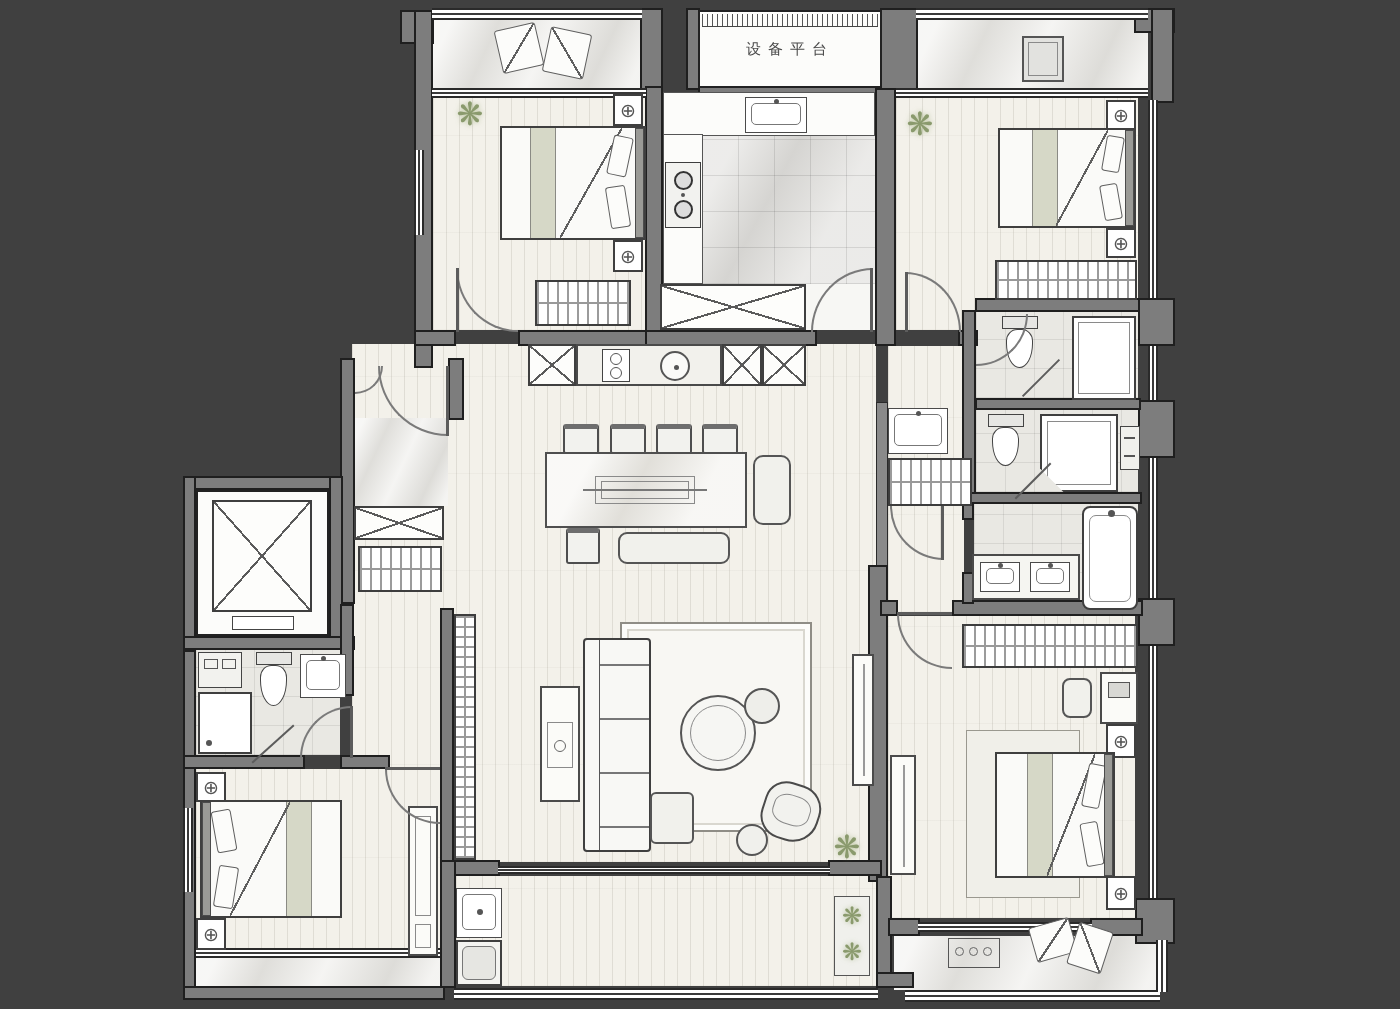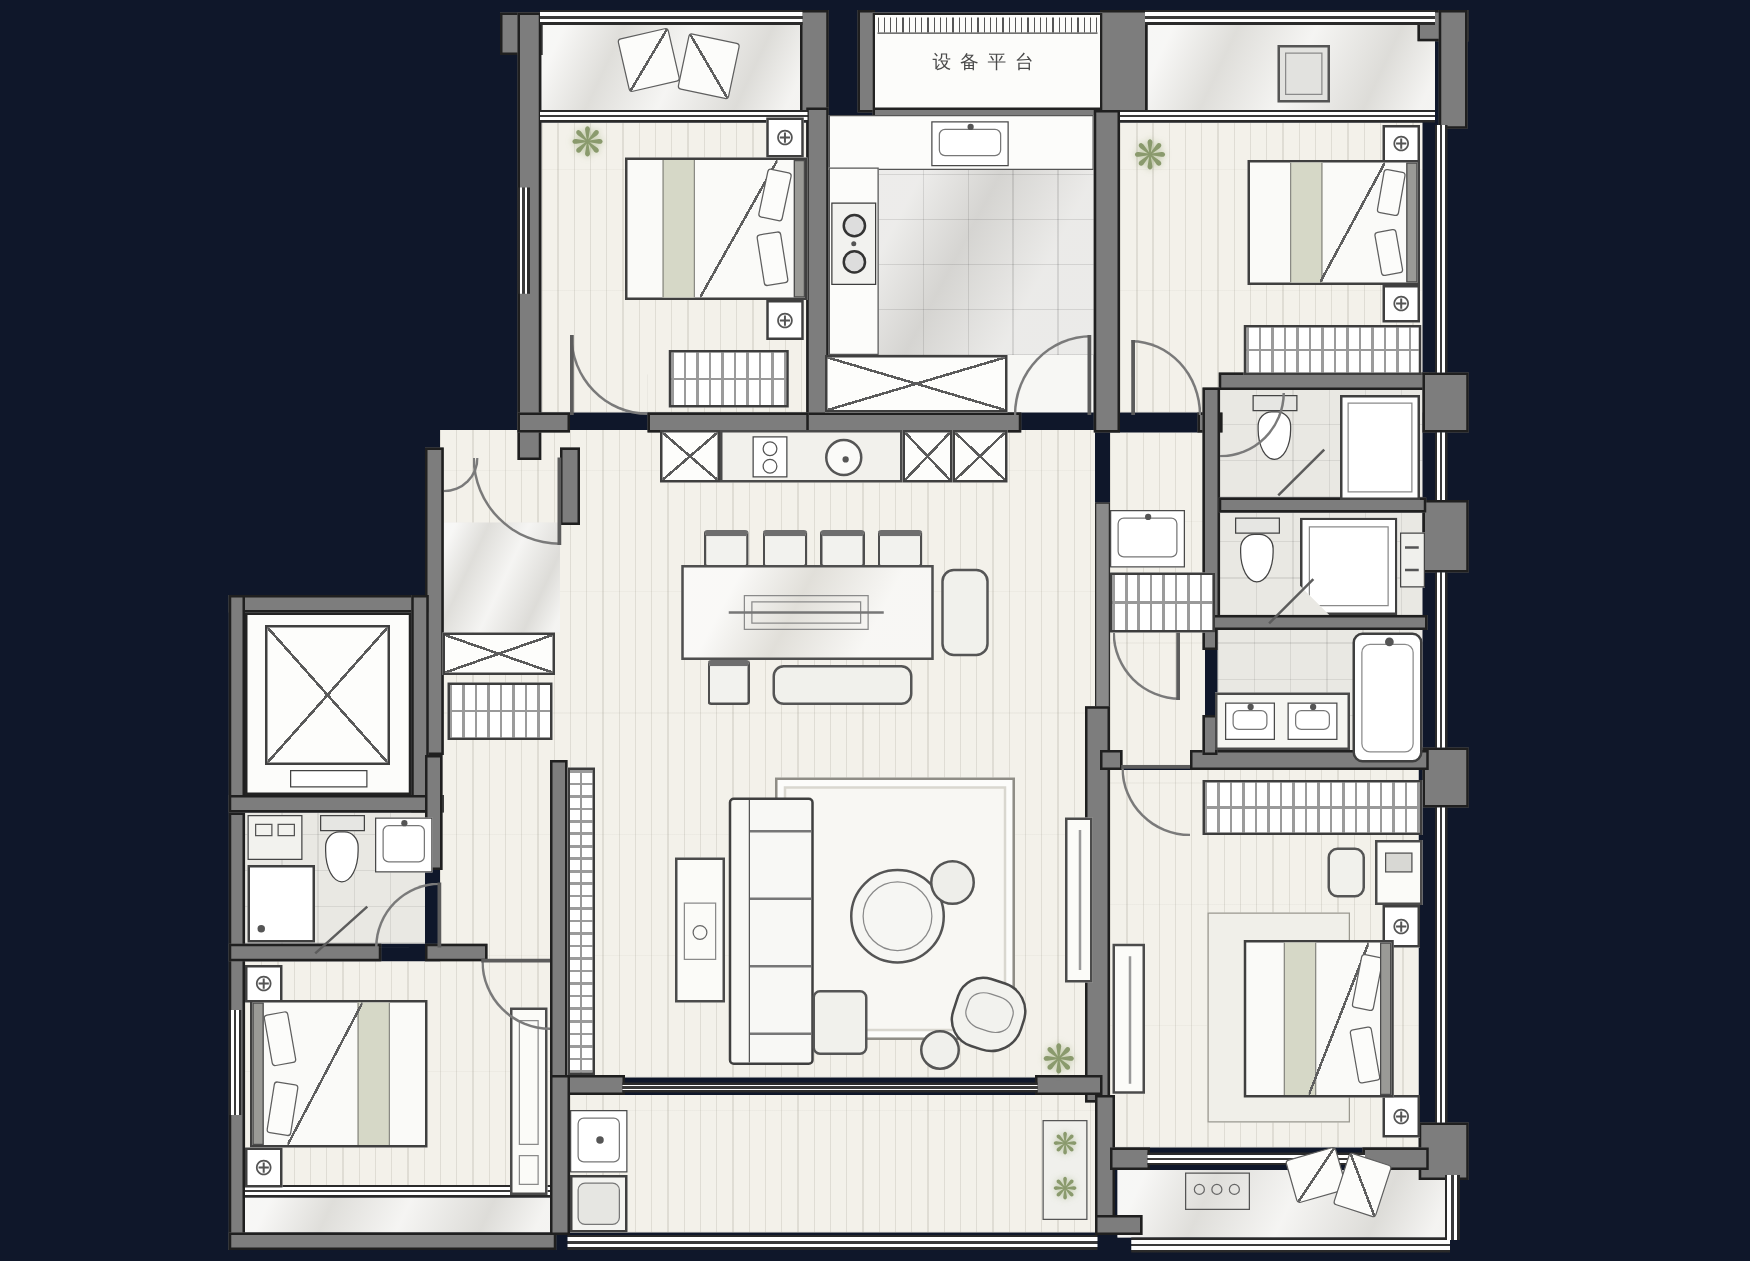--- a/index.html
+++ b/index.html
@@ -1,16 +1,16 @@
 <!DOCTYPE html>
 <html><head>
 <meta charset="utf-8">
 <style>
   html,body{margin:0;padding:0;background:#fff;}
-  #plan{position:relative;width:1400px;height:1009px;background:#0f172a;overflow:hidden;
+  #plan{position:relative;width:1400px;height:1009px;background:#404040;overflow:hidden;
         font-family:"Liberation Sans",sans-serif;}
   .abs{position:absolute;box-sizing:border-box;}
   
   .wall{background:#7d7d7d;border:2px solid #1f1f1f;}
   .wallthin{background:#8a8a8a;border:1.5px solid #2a2a2a;}
   
   .win{background:linear-gradient(180deg,#2a2a2a 0 2px,#fff 2px calc(50% - 1px),#3a3a3a calc(50% - 1px) calc(50% + 1px),#fff calc(50% + 1px) calc(100% - 2px),#2a2a2a calc(100% - 2px));}
   .winv{background:linear-gradient(90deg,#2a2a2a 0 2px,#fff 2px calc(50% - 1px),#3a3a3a calc(50% - 1px) calc(50% + 1px),#fff calc(50% + 1px) calc(100% - 2px),#2a2a2a calc(100% - 2px));}
   
   .wood{background:#f3f1ea;background-image:repeating-linear-gradient(90deg,rgba(120,115,100,.16) 0 1px,transparent 1px 13px),repeating-linear-gradient(0deg,rgba(120,115,100,.05) 0 1px,transparent 1px 97px);}

